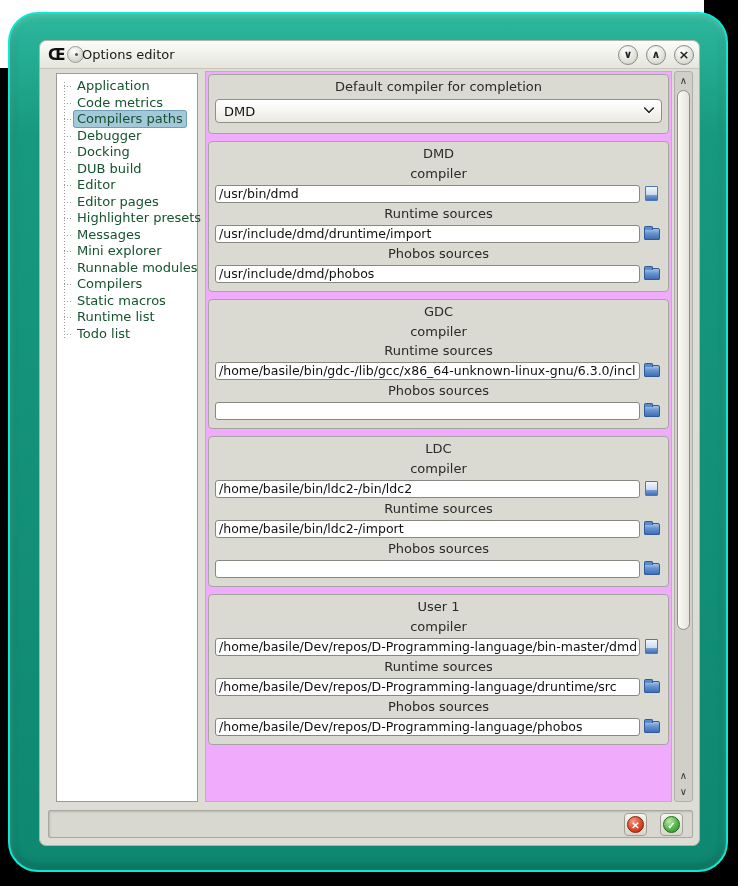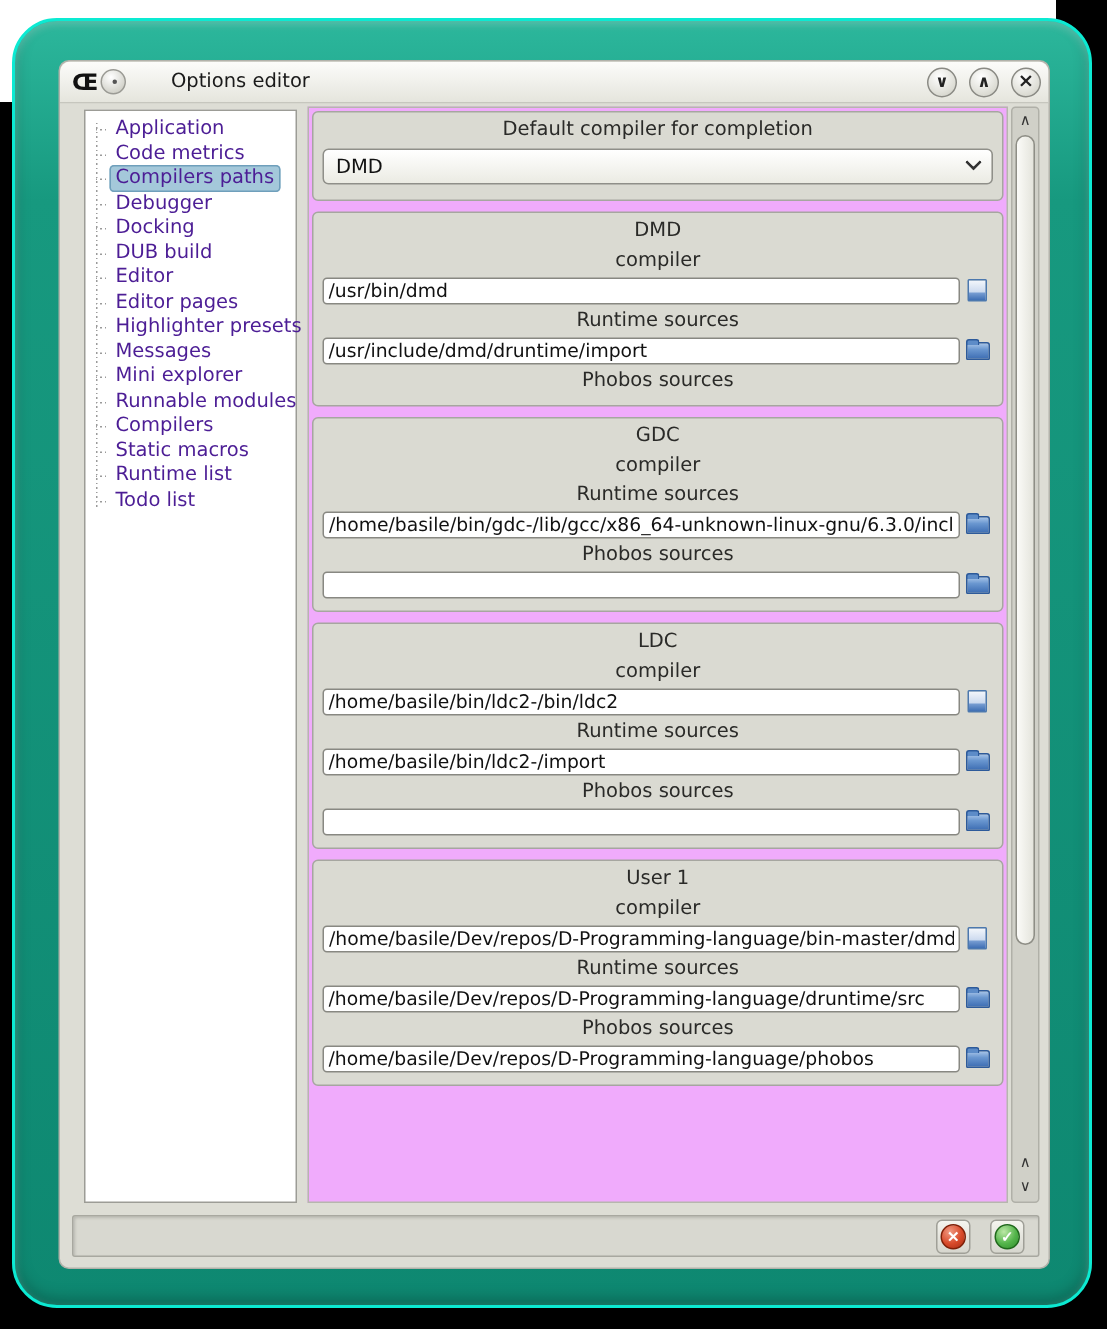--- a/index.html
+++ b/index.html
@@ -23,37 +23,37 @@
 
   .titlebar { left:0; top:0; width:100%; height:28px;
     background:linear-gradient(180deg,#fcfcfa,#e5e5dd);
     border-bottom:1px solid #c6c6be; border-radius:7px 7px 0 0; }
   .app-icon { left:8px; top:5px; font-size:15px; font-weight:bold; color:#111; line-height:18px; }
   .dot-btn { left:27px; top:5px; width:17px; height:17px; border-radius:50%;
     background:radial-gradient(circle at 40% 30%,#ffffff,#d2d2ca 75%,#c2c2ba);
     border:1px solid #9a9a94; }
   .dot-btn::after { content:""; position:absolute; left:7px; top:6px; width:3px; height:3px;
     border-radius:50%; background:#555; }
-  .win-title { left:74px; top:6px; font-size:13px; color:#1a1a1a; }
+  .win-title { left:42px; top:6px; font-size:13px; color:#1a1a1a; }
   .winbtn { top:4px; width:20px; height:20px; border-radius:50%;
     background:radial-gradient(circle at 40% 30%,#ffffff,#dcdcd4 70%,#c8c8c0);
     border:1px solid #8a8a84; color:#222; font-size:11px; font-weight:bold;
     text-align:center; line-height:18px; cursor:default; }
   .winbtn.shade  { left:578px; }
   .winbtn.unshade{ left:606px; }
   .winbtn.close  { left:634px; font-size:13px; }
 
   
   .listbox { left:16px; top:32px; width:142px; height:729px; background:#fff;
     border:1px solid #9c9c96; }
   .tree { position:relative; list-style:none; padding:4px 0 0 16px; }
   .tree::before { content:""; position:absolute; left:7px; top:8px; width:1px; height:256px;
     background-image:repeating-linear-gradient(180deg,#9a9a9a 0 1px,transparent 1px 3px); }
   .tree li { position:relative; height:16.5px; line-height:16px; font-size:13px;
-    color:#4c1d95; white-space:nowrap; cursor:default; }
+    color:#14532d; white-space:nowrap; cursor:default; }
   .tree li::before { content:""; position:absolute; left:-9px; top:8px; width:8px; height:1px;
     background-image:repeating-linear-gradient(90deg,#9a9a9a 0 1px,transparent 1px 3px); }
   .tree .lbl { padding:0 3px 1px 3px; border:1px solid transparent; border-radius:3px; }
   .tree li.selected .lbl { background:#a4c8da; border-color:#6f9fbb; }
 
   .splitter { left:160px; top:30px; width:5px; height:731px; }
 
   
   .viewport { left:165px; top:30px; width:467px; height:731px; overflow:hidden;
     background:#f0abfc; border:1px solid #b6b6ae; padding:2px 2px 0 2px; }
@@ -172,20 +172,26 @@
             </button>
         </div>
         <div class="field-label">Runtime sources</div>
         <div class="field-row">
           <input class="path-input" value="/usr/include/dmd/druntime/import" style="">
           <button class="browse-btn">
               <span class="icon-folder"></span>
             </button>
         </div>
         <div class="field-label">Phobos sources</div>
+        <div class="field-row">
+          <input class="path-input" value="/usr/include/dmd/phobos" style="">
+          <button class="browse-btn">
+              <span class="icon-folder"></span>
+            </button>
+        </div>
       </div>
 
       <div class="group">
         <div class="group-title">GDC</div>
         <div class="field-label">compiler</div>
         <div class="field-label">Runtime sources</div>
         <div class="field-row">
           <input class="path-input" value="/home/basile/bin/gdc-/lib/gcc/x86_64-unknown-linux-gnu/6.3.0/includ" style="">
           <button class="browse-btn">
               <span class="icon-folder"></span>

